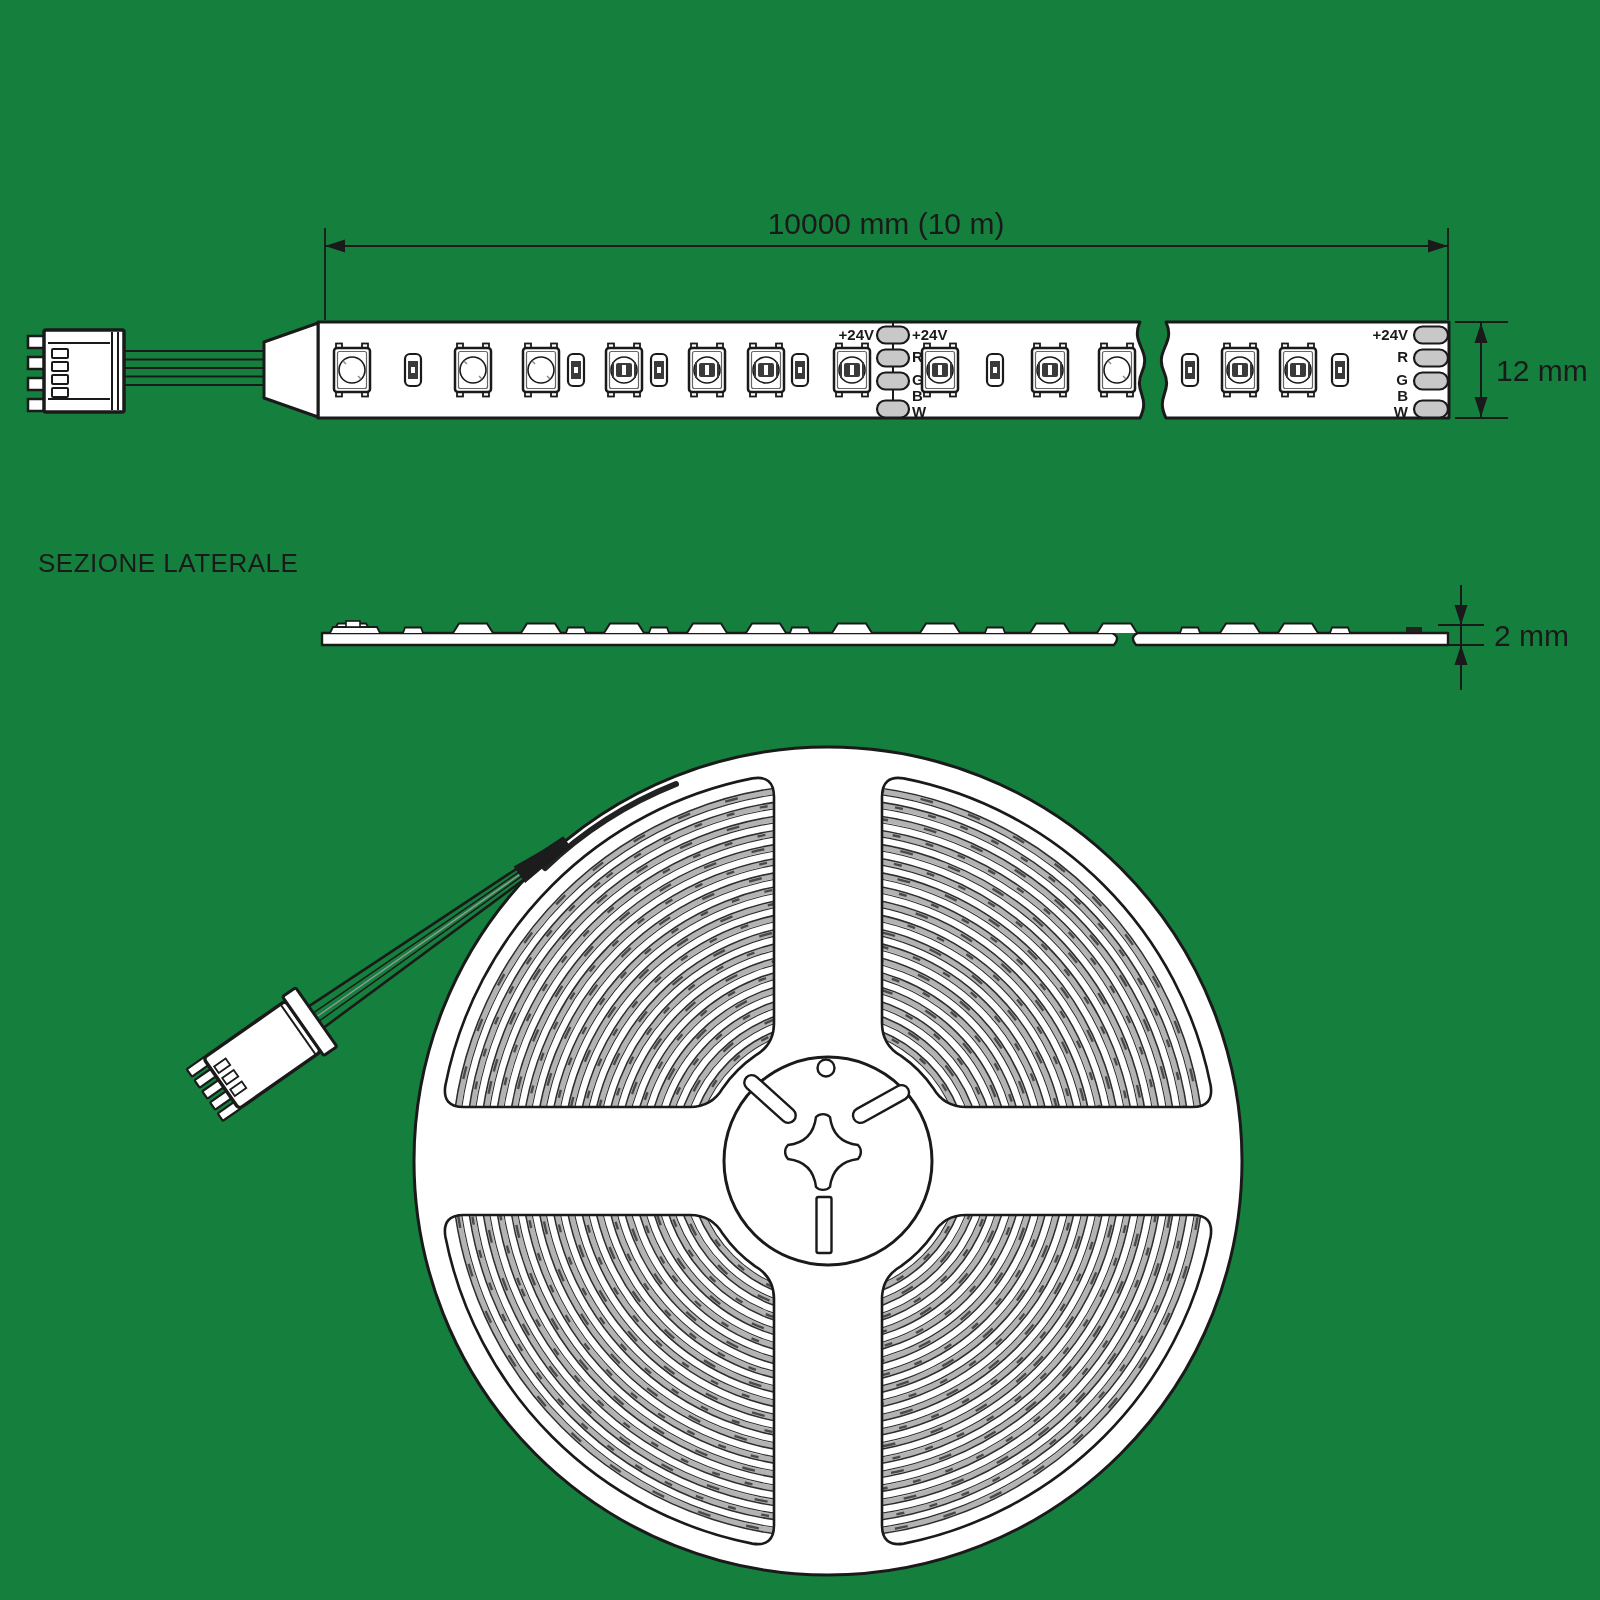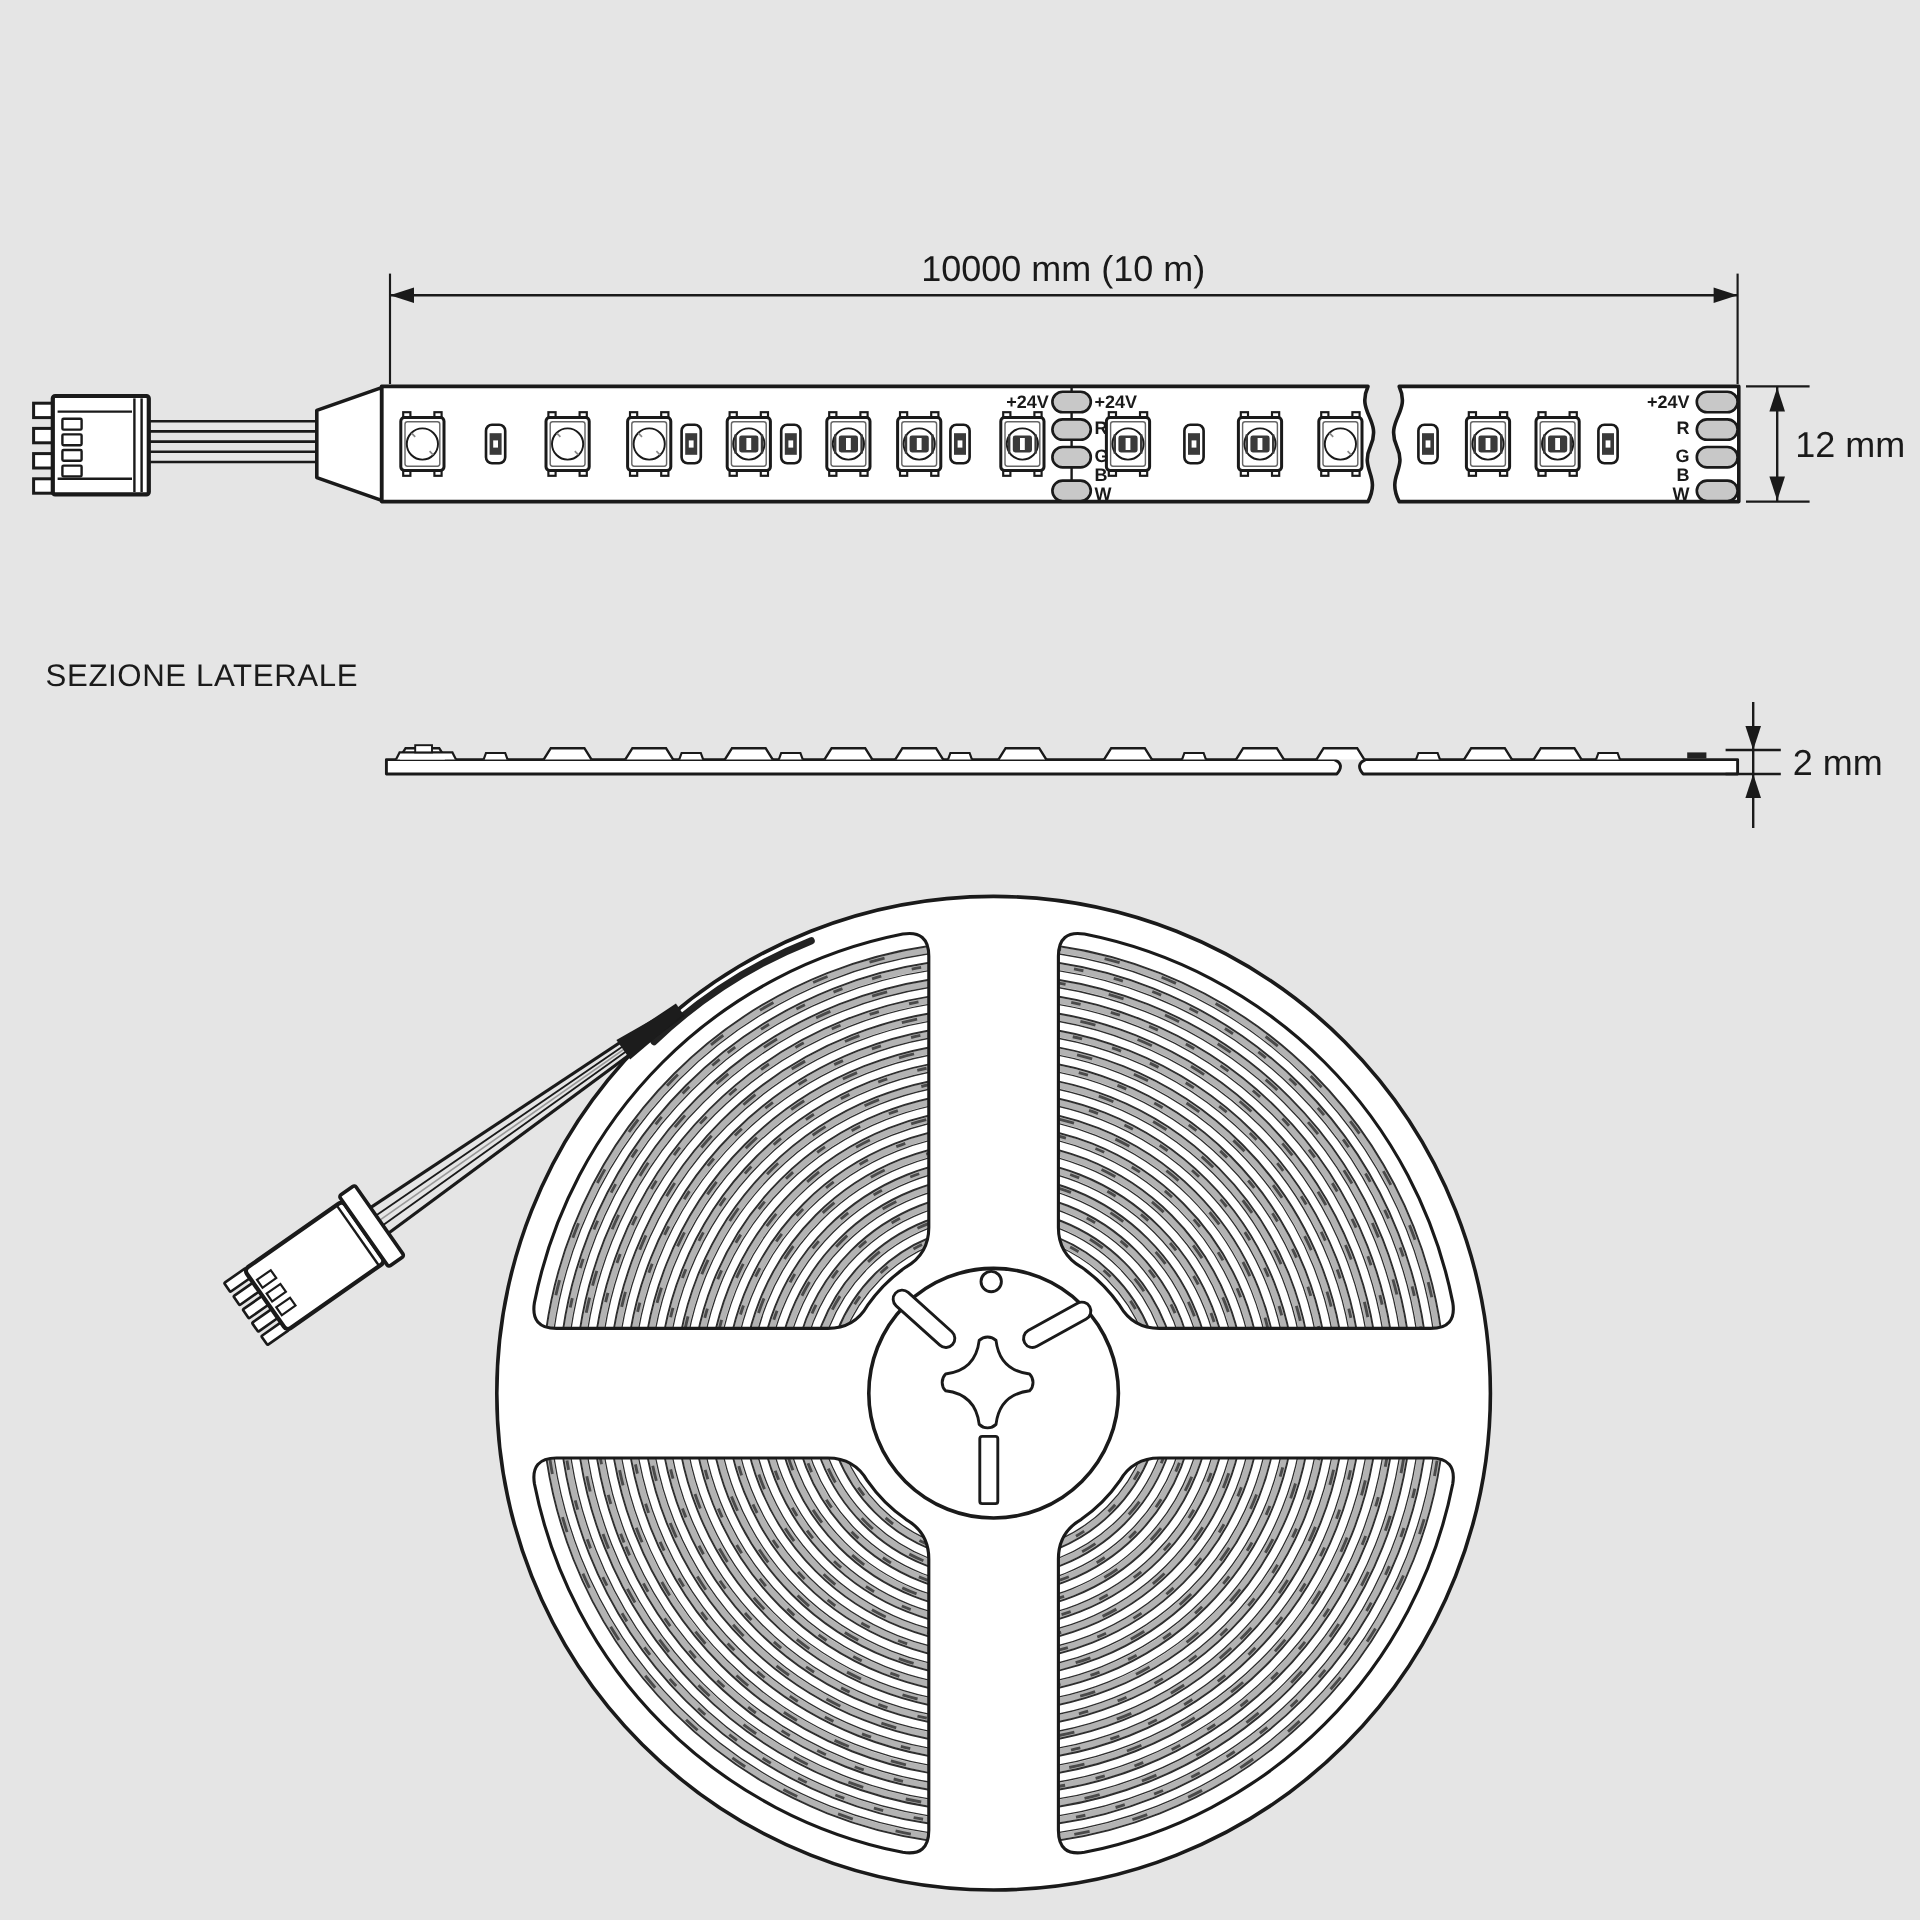--- a/index.html
+++ b/index.html
@@ -1,16 +1,16 @@
 <!DOCTYPE html>
 <html><head>
 <meta charset="utf-8">
 <style>
   html,body{margin:0;padding:0;background:#fff;}
-  .canvas{position:relative;width:1600px;height:1600px;background:#e5e5e5;overflow:hidden;
+  .canvas{position:relative;width:1600px;height:1600px;background:#15803d;overflow:hidden;
           font-family:"Liberation Sans",sans-serif;}
   svg{position:absolute;left:0;top:0;}
   text{fill:#1a1a1a;}
   .dim-label{font-size:30px;}
   .pad-label{font-size:15px;font-weight:700;}
   .section-title{font-size:26px;letter-spacing:.5px;}
 </style>
 </head>
 <body>
 

